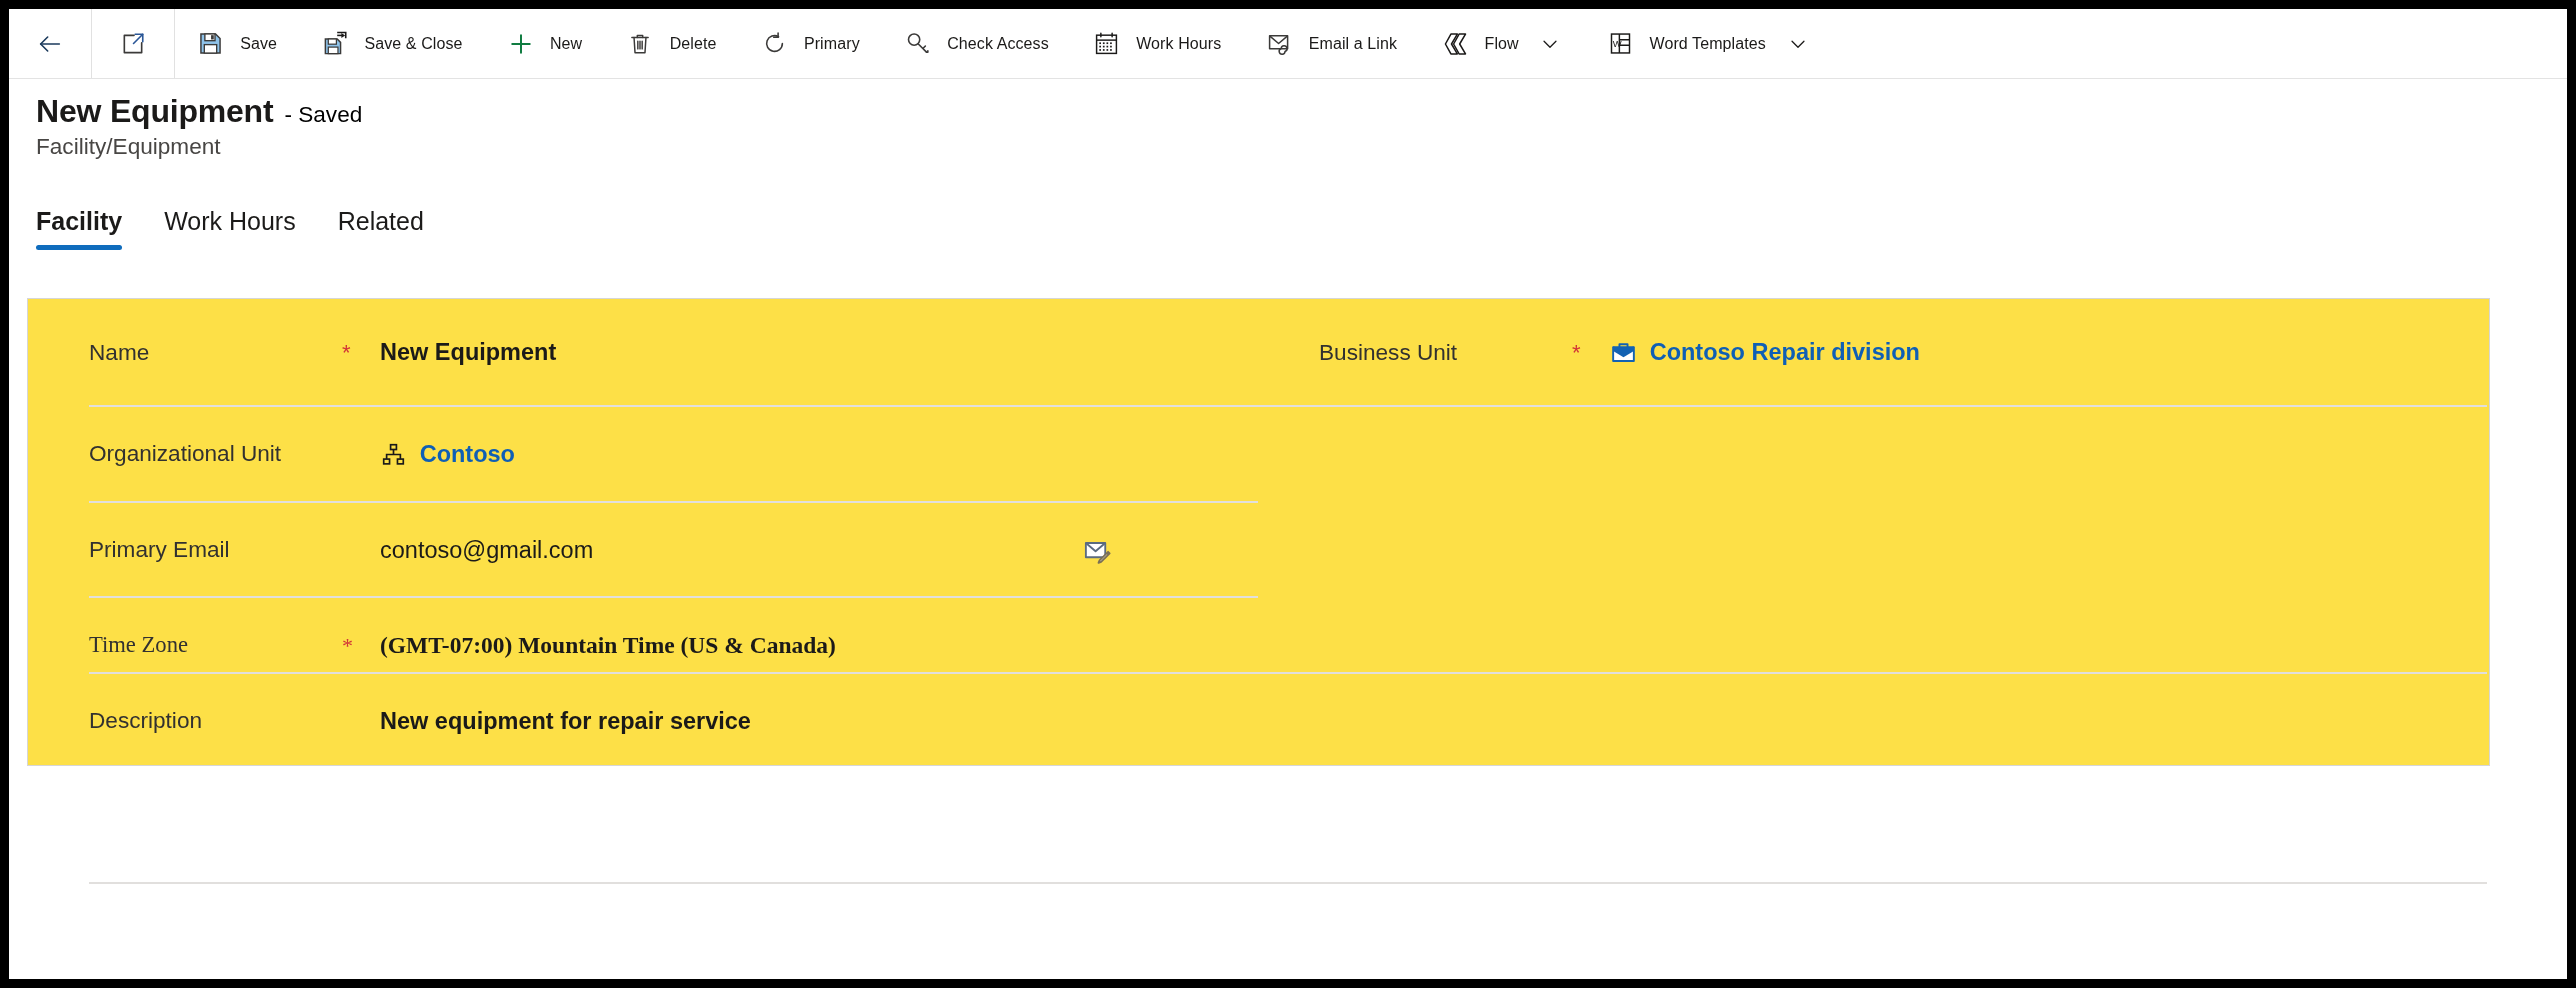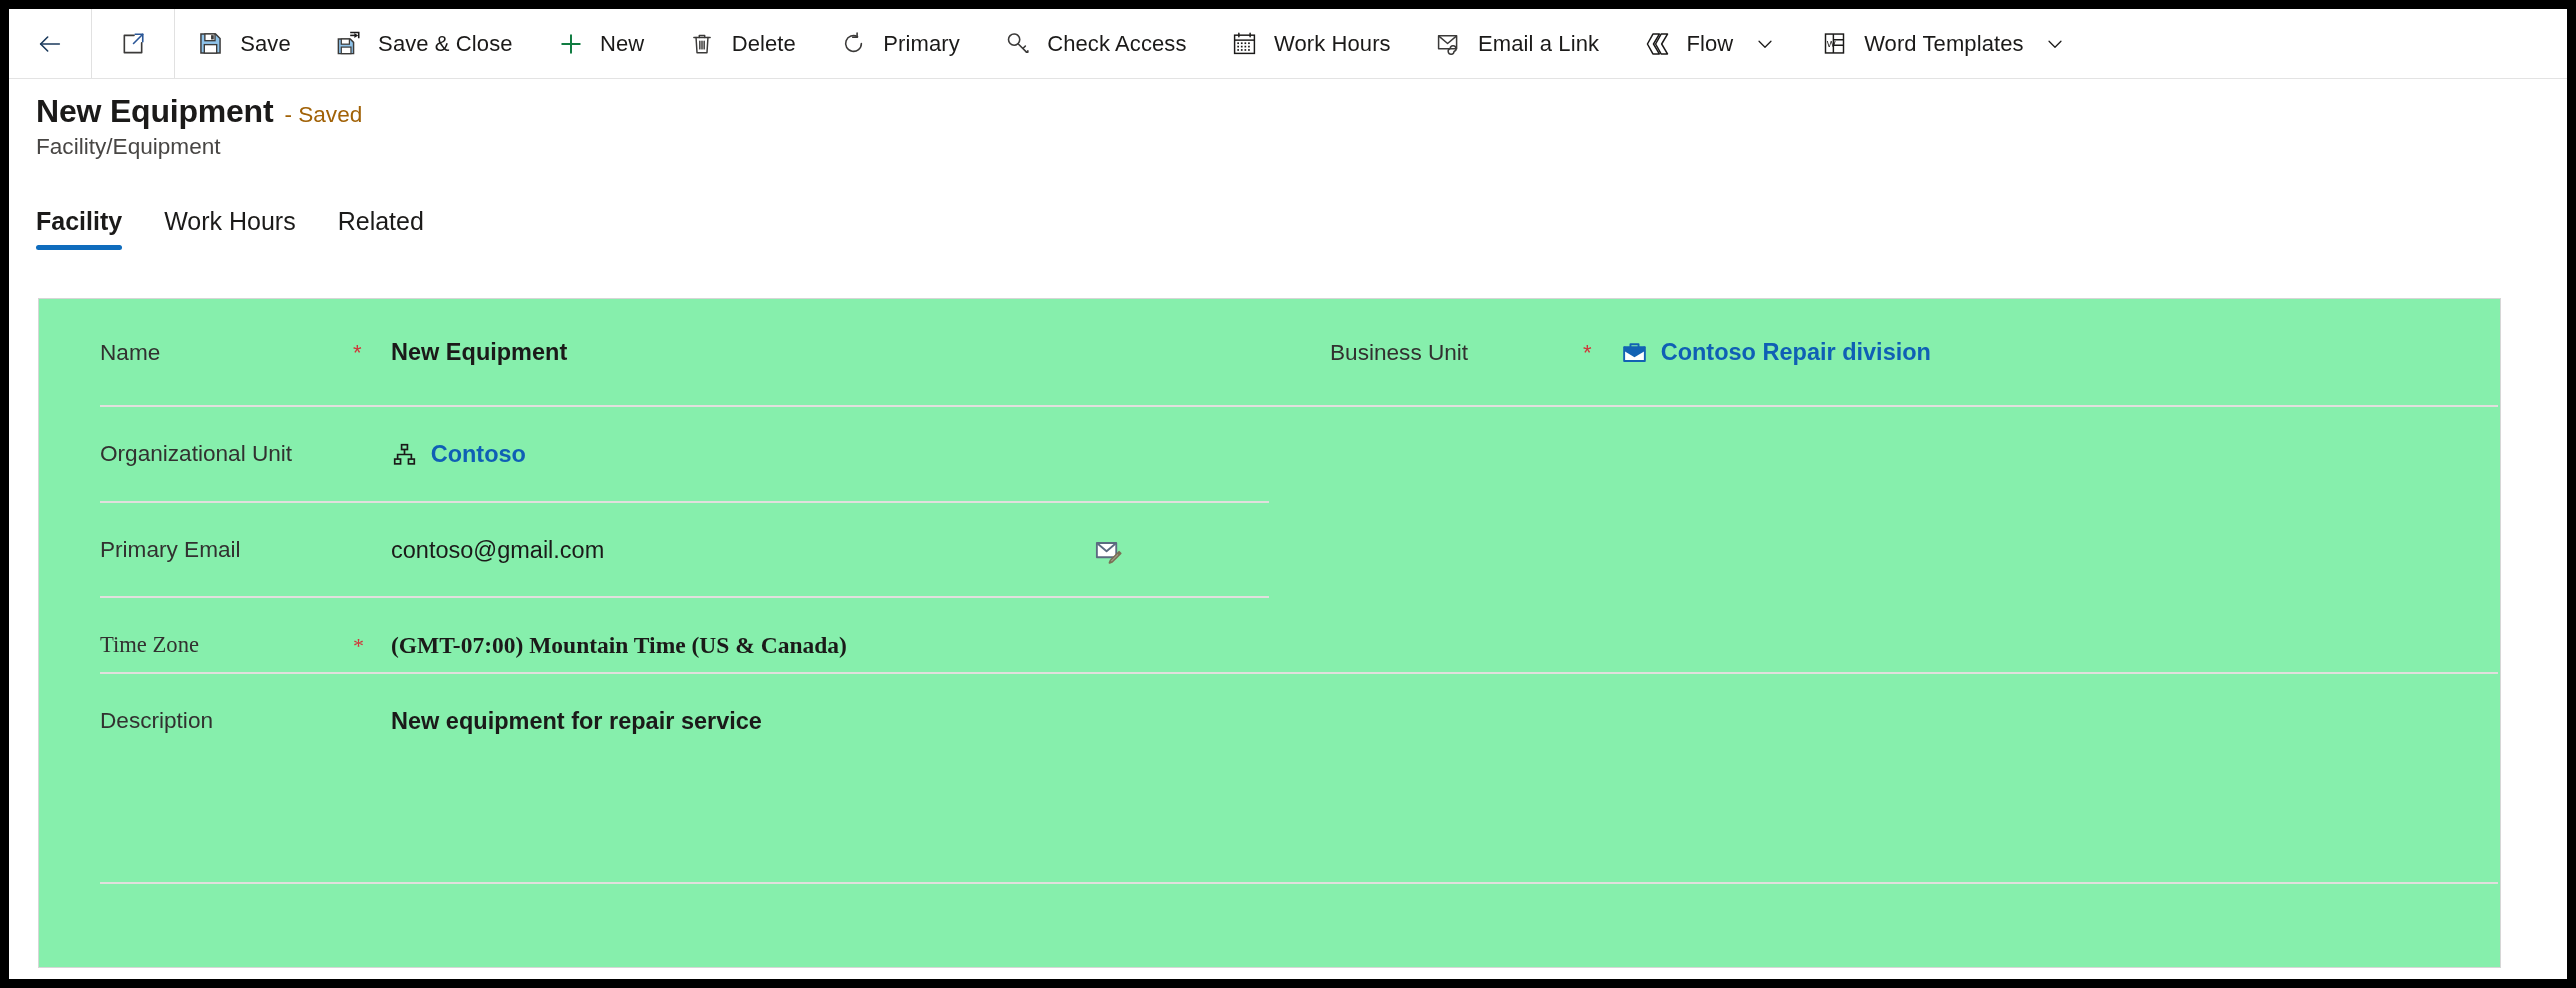--- a/index.html
+++ b/index.html
@@ -47,21 +47,21 @@
     white-space: nowrap;
   }
   .cmd-icononly { padding: 0 27px; }
   .cmd-sep {
     width: 0.9px;
     background: #e1e1e1;
     margin: 0;
     align-self: stretch;
   }
   .cmd-label {
-    font-size: 22px;
+    font-size: 16px;
     color: #1b1a19;
     letter-spacing: 0.1px;
     line-height: 1;
   }
   .cmd-icon {
     display: inline-flex;
     align-items: center;
     justify-content: center;
     width: 28px;
     height: 28px;
@@ -94,21 +94,21 @@
   }
   .rec-title {
     font-size: 32px;
     font-weight: bold;
     color: #1b1a19;
     line-height: 1.05;
     letter-spacing: -0.2px;
   }
   .rec-status {
     font-size: 22.6px;
-    color: #a16207;
+    color: #000000;
     line-height: 1;
   }
   .rec-subtitle {
     margin-top: 7.2px;
     font-size: 22.6px;
     color: #484644;
     line-height: 1.1;
   }
 
   
@@ -140,25 +140,25 @@
     right: 20px;
     bottom: 0;
     height: 5.4px;
     border-radius: 2.7px;
     background: #0f6cbd;
   }
 
   
   .form-card {
     position: absolute;
-    left: 29px;
+    left: 18px;
     top: 289px;
     width: 2463px;
-    height: 670px;
-    background: #86efac;
+    height: 468px;
+    background: #fde047;
     border: 0.9px solid #d6d6d6;
     box-sizing: border-box;
   }
 
   .row {
     position: absolute;
     left: 0;
     right: 0;
     display: flex;
   }

